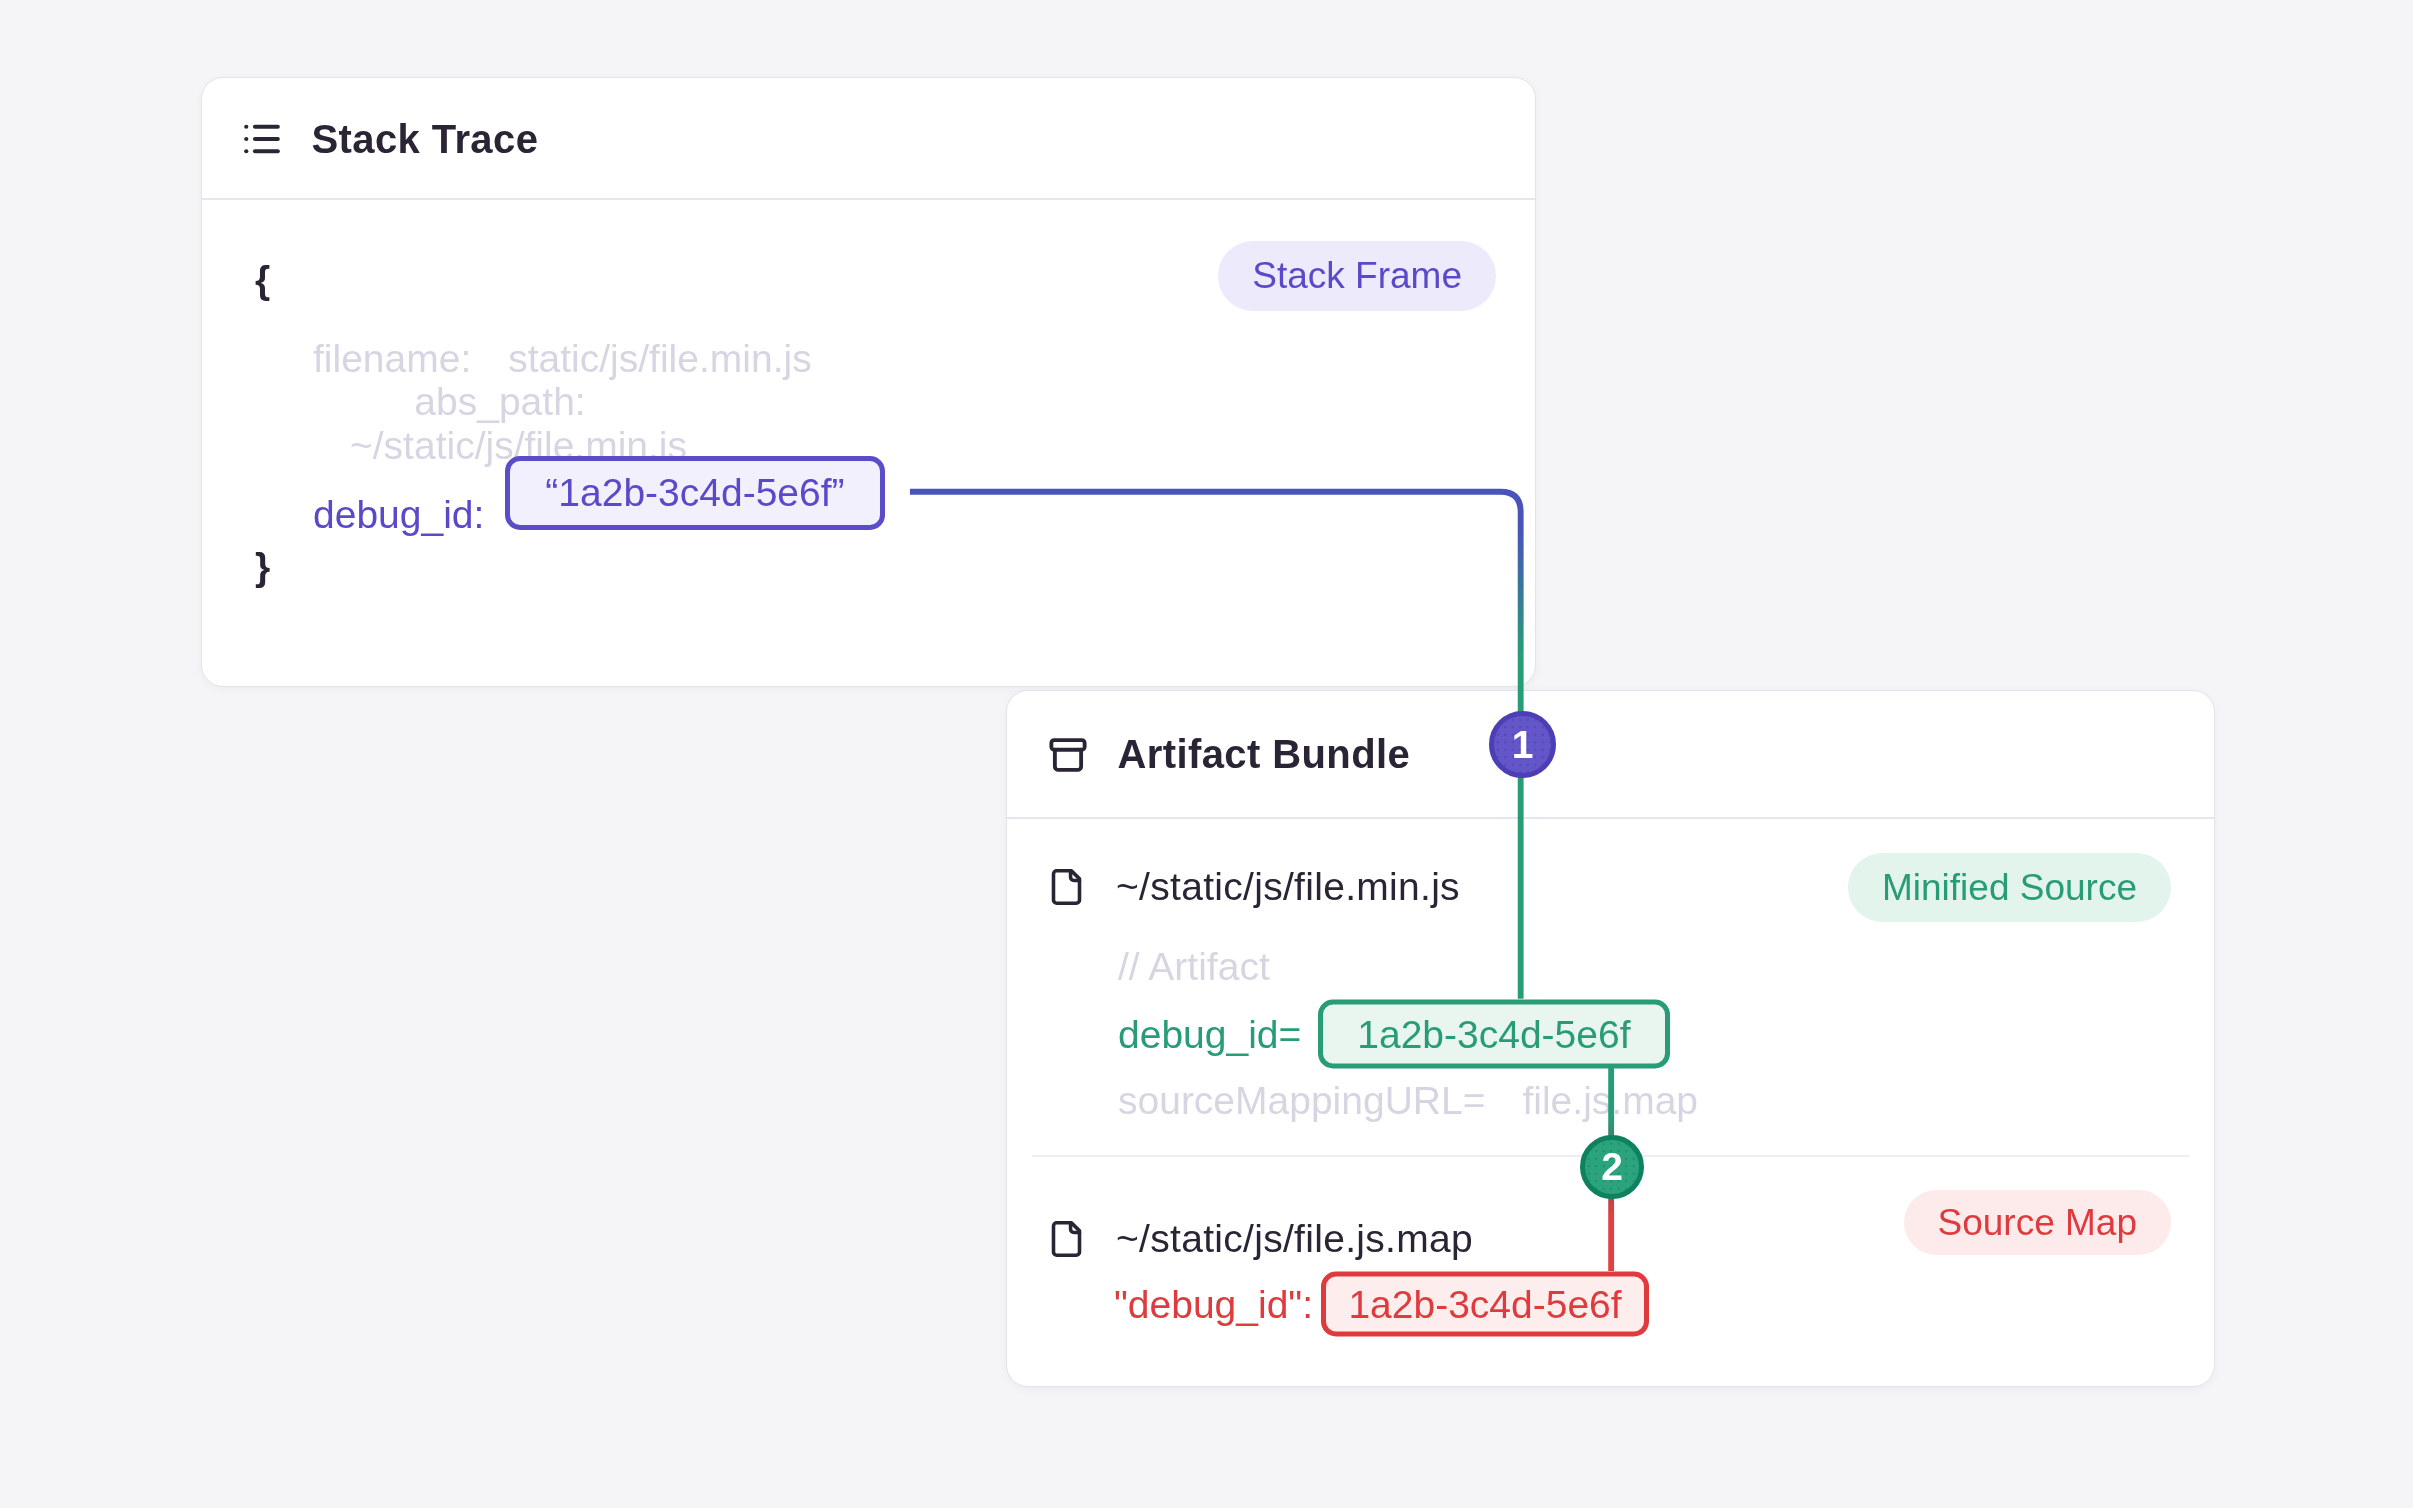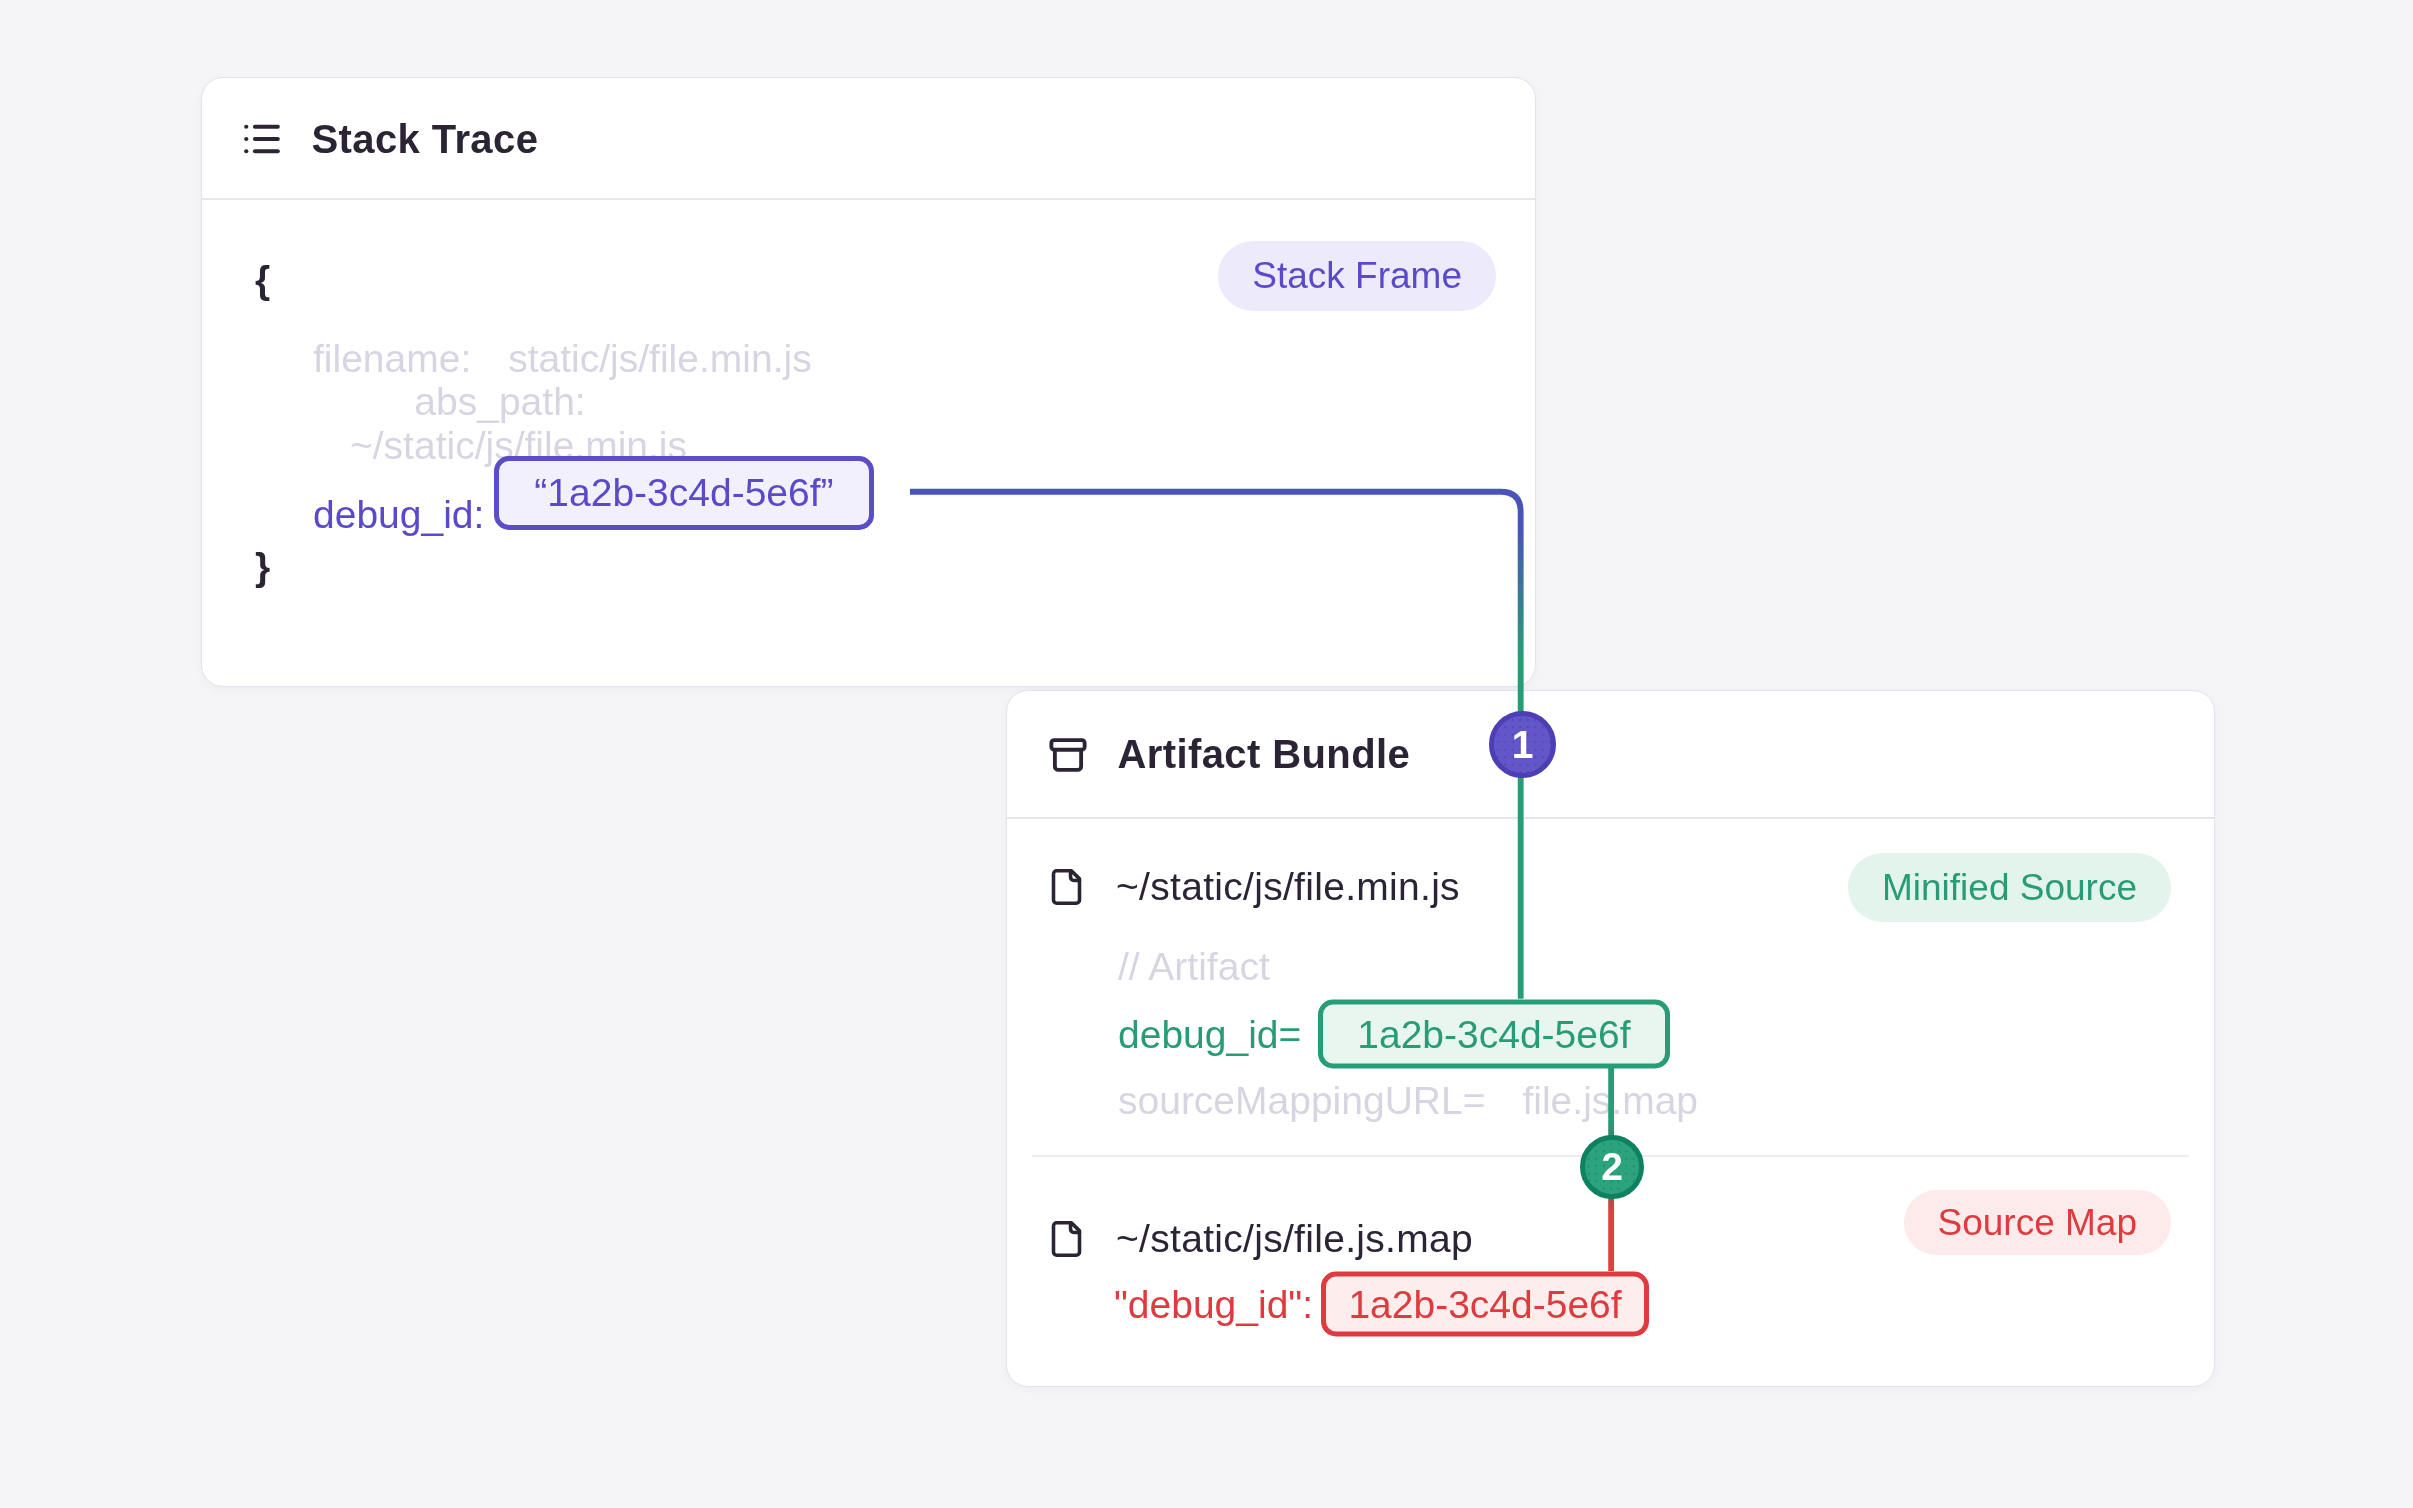--- a/index.html
+++ b/index.html
@@ -58,21 +58,21 @@
   .val-muted{color:var(--muted); margin-left:37px;}
   .lbl-purple{color:var(--purple);margin-top:44px;}
   .lbl-green{color:var(--green);}
   .lbl-red{color:var(--red);}
 
   .value-box{
     display:flex; align-items:center; justify-content:center;
     border-radius:15px; font-size:39px; white-space:pre;
   }
   .box-purple{
-    margin-left:10px; height:74px; padding:0 35px;
+    margin-left:21px; height:74px; padding:0 35px;
     border:5.9px solid var(--purple-border); background:var(--purple-fill);
     color:var(--purple);
   }
   .box-green{
     margin-left:17px; height:69px; padding:0 34px;
     border:5.9px solid var(--green); background:var(--green-fill);
     color:var(--green);
   }
   .box-red{
     margin-left:8.4px; height:65px; padding:0 22px;

